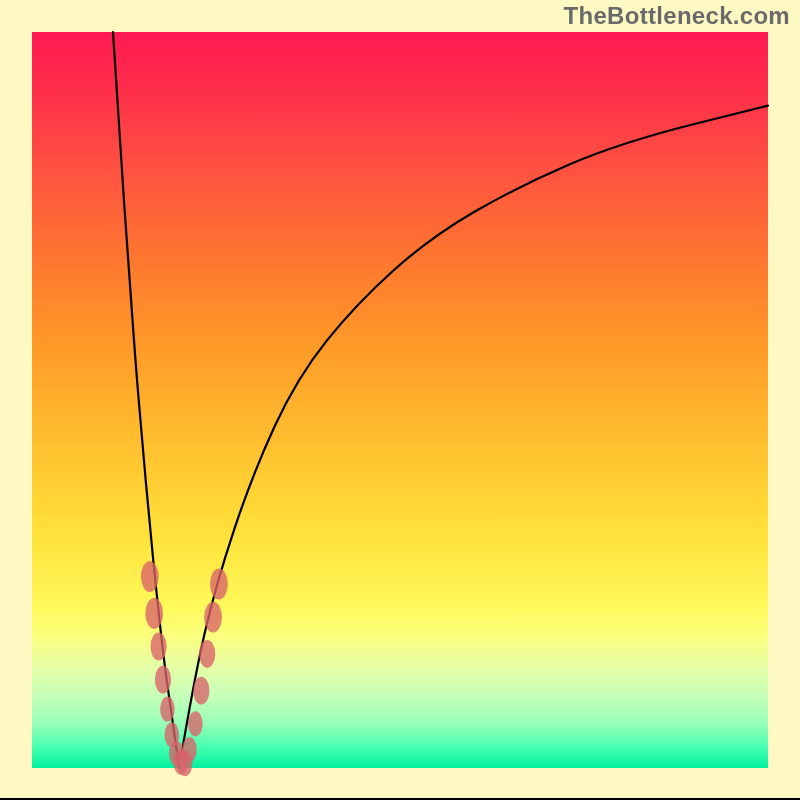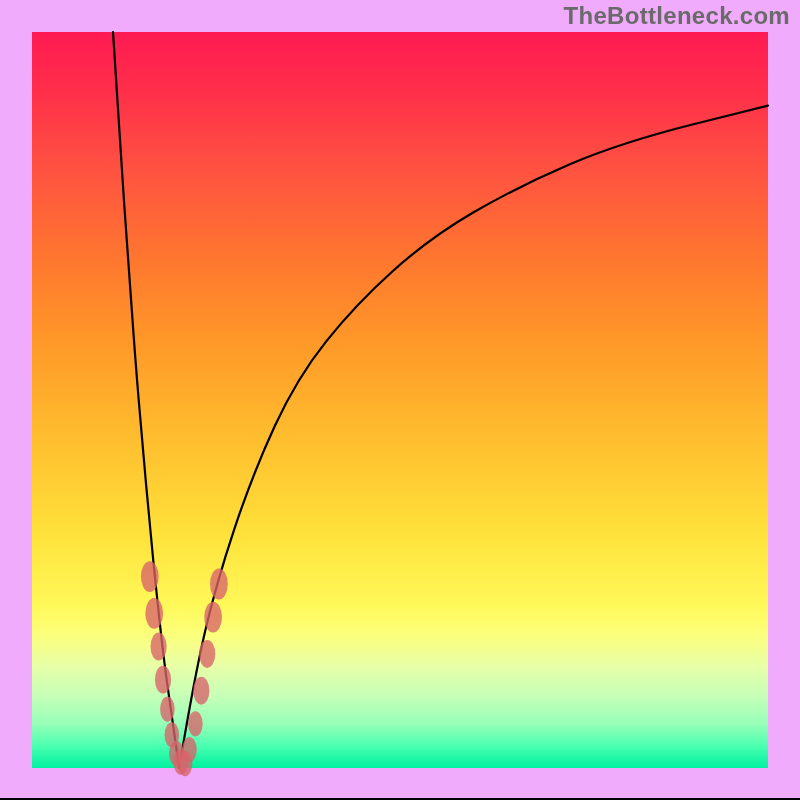--- a/index.html
+++ b/index.html
@@ -9,21 +9,21 @@
     height: 800px;
     background: #000;
     overflow: hidden;
   }
   .frame {
     position: absolute;
     left: 0;
     top: 0;
     width: 800px;
     height: 798px;
-    background: #f0abfc;
+    background: #fef9c3;
   }
   .plot-area {
     position: absolute;
     left: 32px;
     top: 32px;
     width: 736px;
     height: 736px;
     
     background: linear-gradient(to bottom,
       #ff1a52 0%,

